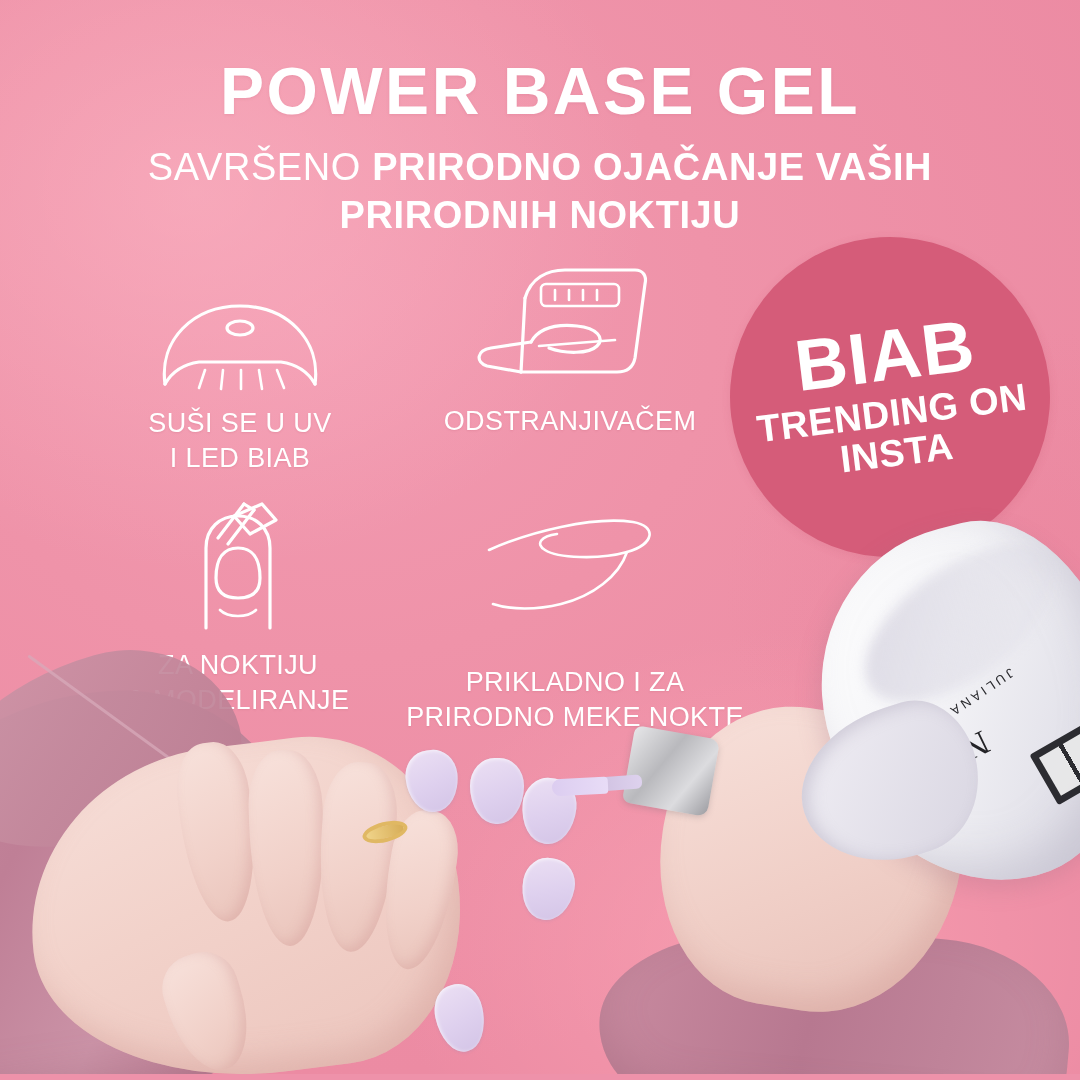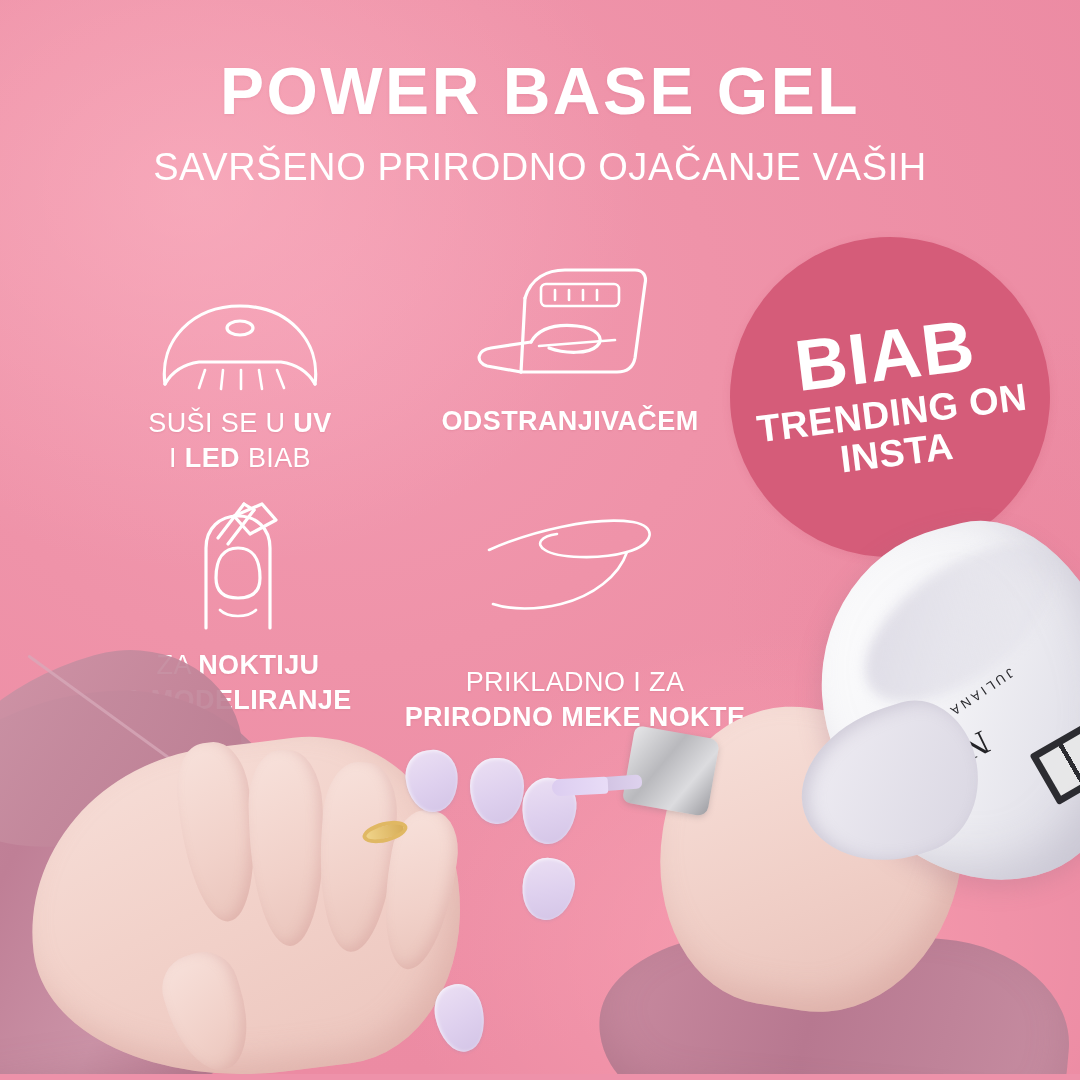--- a/index.html
+++ b/index.html
@@ -31,30 +31,30 @@
   .head { position:absolute; left:0; right:0; text-align:center; color:#fff; }
   #title {
     top:58px;
     font-size:66px; font-weight:bold; letter-spacing:2.5px;
     line-height:1.0;
     text-shadow:0 1px 3px rgba(190,90,115,.18);
   }
   #sub1 { top:144px; font-size:38px; line-height:1.22; letter-spacing:.6px; }
   #sub2 { top:192px; font-size:38px; line-height:1.22; letter-spacing:.6px; font-weight:bold; }
   .thin { font-weight:300; }
-  .fat  { font-weight:normal; }
+  .fat  { font-weight:bold; }
 
   
   .feature { position:absolute; text-align:center; color:#fff; }
   .feature .icon { display:block; margin:0 auto; }
   .feature .cap {
     margin-top:6px; font-size:27px; line-height:1.28; letter-spacing:.4px;
     text-shadow:0 1px 2px rgba(190,90,115,.22);
   }
-  .cap .b { font-weight:bold; }
+  .cap .b { font-weight:normal; }
   .cap .l { font-weight:400; }
 
   #f1 { left:60px;  top:292px; width:360px; }
   #f2 { left:400px; top:262px; width:340px; }
   #f3 { left:58px;  top:492px; width:360px; }
   #f4 { left:400px; top:510px; width:350px; }
 
   #f1 .cap { margin-top:14px; }
   #f2 .cap { margin-top:12px; }
   #f3 .cap { margin-top:16px; }
@@ -215,20 +215,21 @@
 
 <div id="poster">
 
   <div class="bg-sheen"></div>
 
   <div class="head" id="title">POWER BASE GEL</div>
 
   <div class="head" id="sub1">
     <span class="thin">SAVRŠENO </span><span class="fat">PRIRODNO OJAČANJE VAŠIH</span>
   </div>
+  <div class="head" id="sub2">PRIRODNIH NOKTIJU</div>
 
   <div class="feature" id="f1">
     <svg class="icon" width="190" height="100" viewBox="0 0 190 100">
       <path class="st" d="M20 92 C14 48 48 14 95 14 C142 14 176 48 170 92"></path>
       <path class="st" d="M20 92 C28 78 40 72 54 70 L136 70 C150 72 162 78 170 92"></path>
       <ellipse class="st" cx="95" cy="36" rx="13" ry="7"></ellipse>
       <path class="st2" d="M60 78 L54 96"></path>
       <path class="st2" d="M78 78 L76 97"></path>
       <path class="st2" d="M96 78 L96 97"></path>
       <path class="st2" d="M114 78 L117 97"></path>

